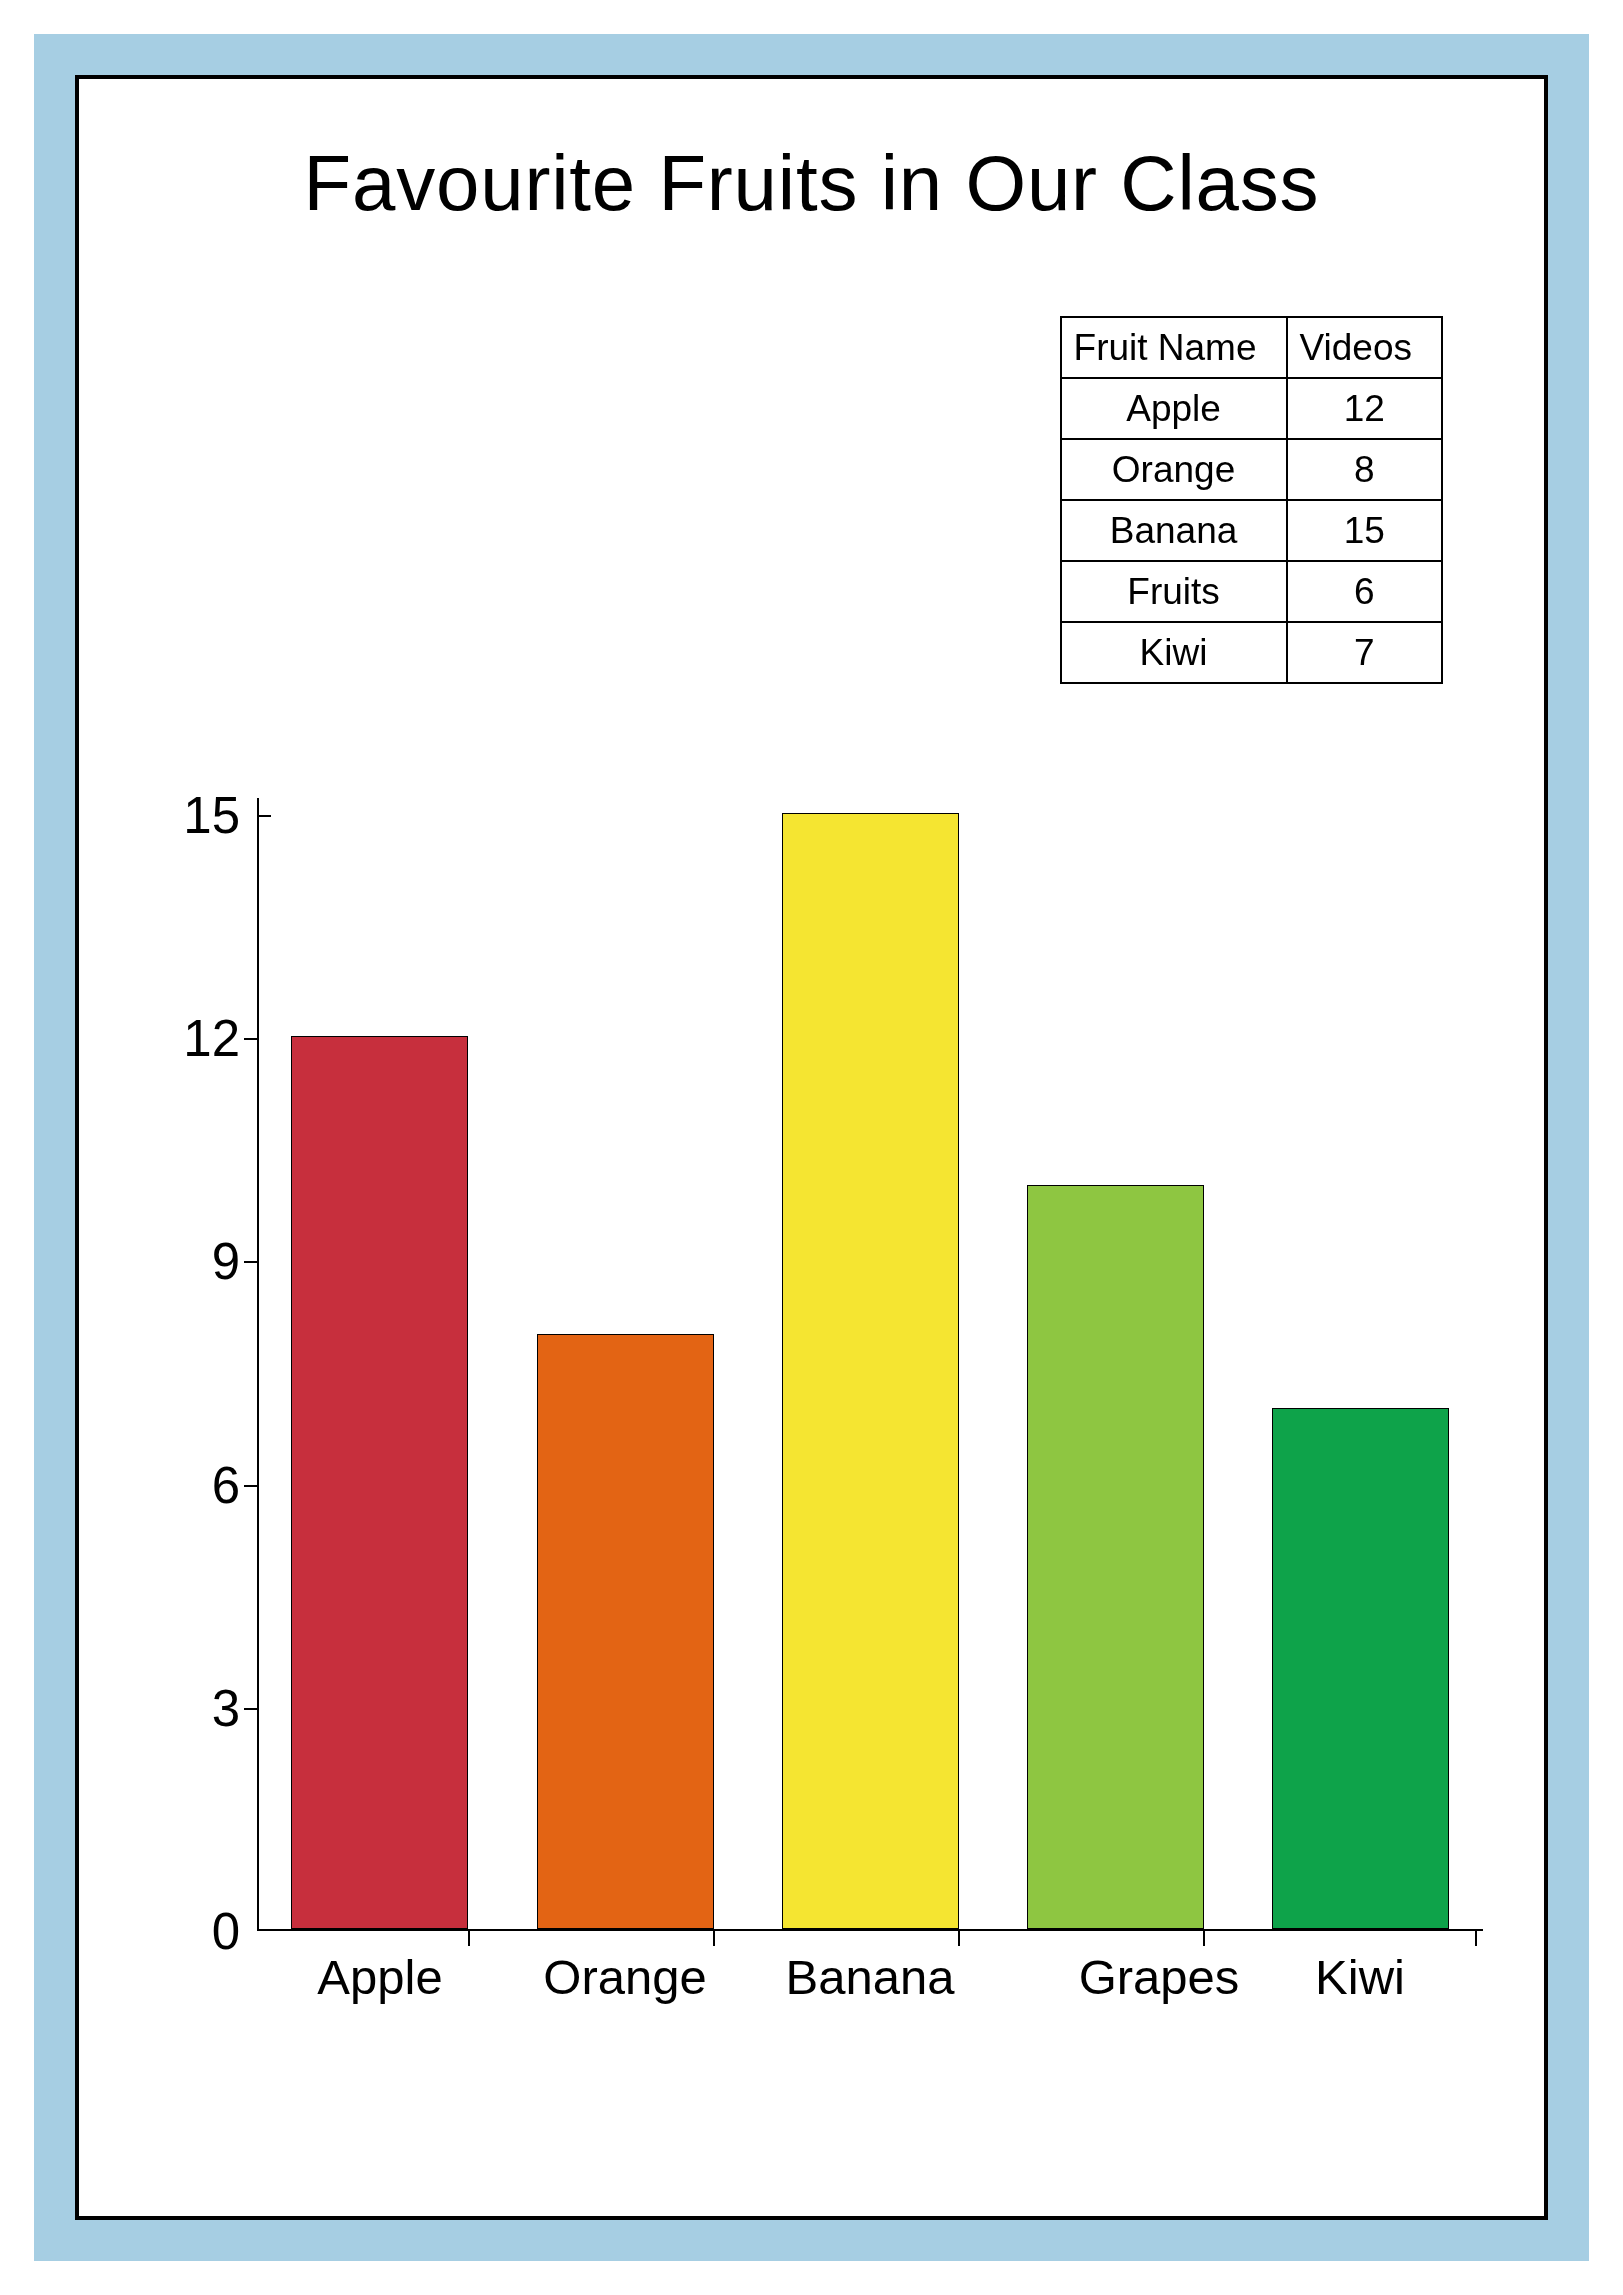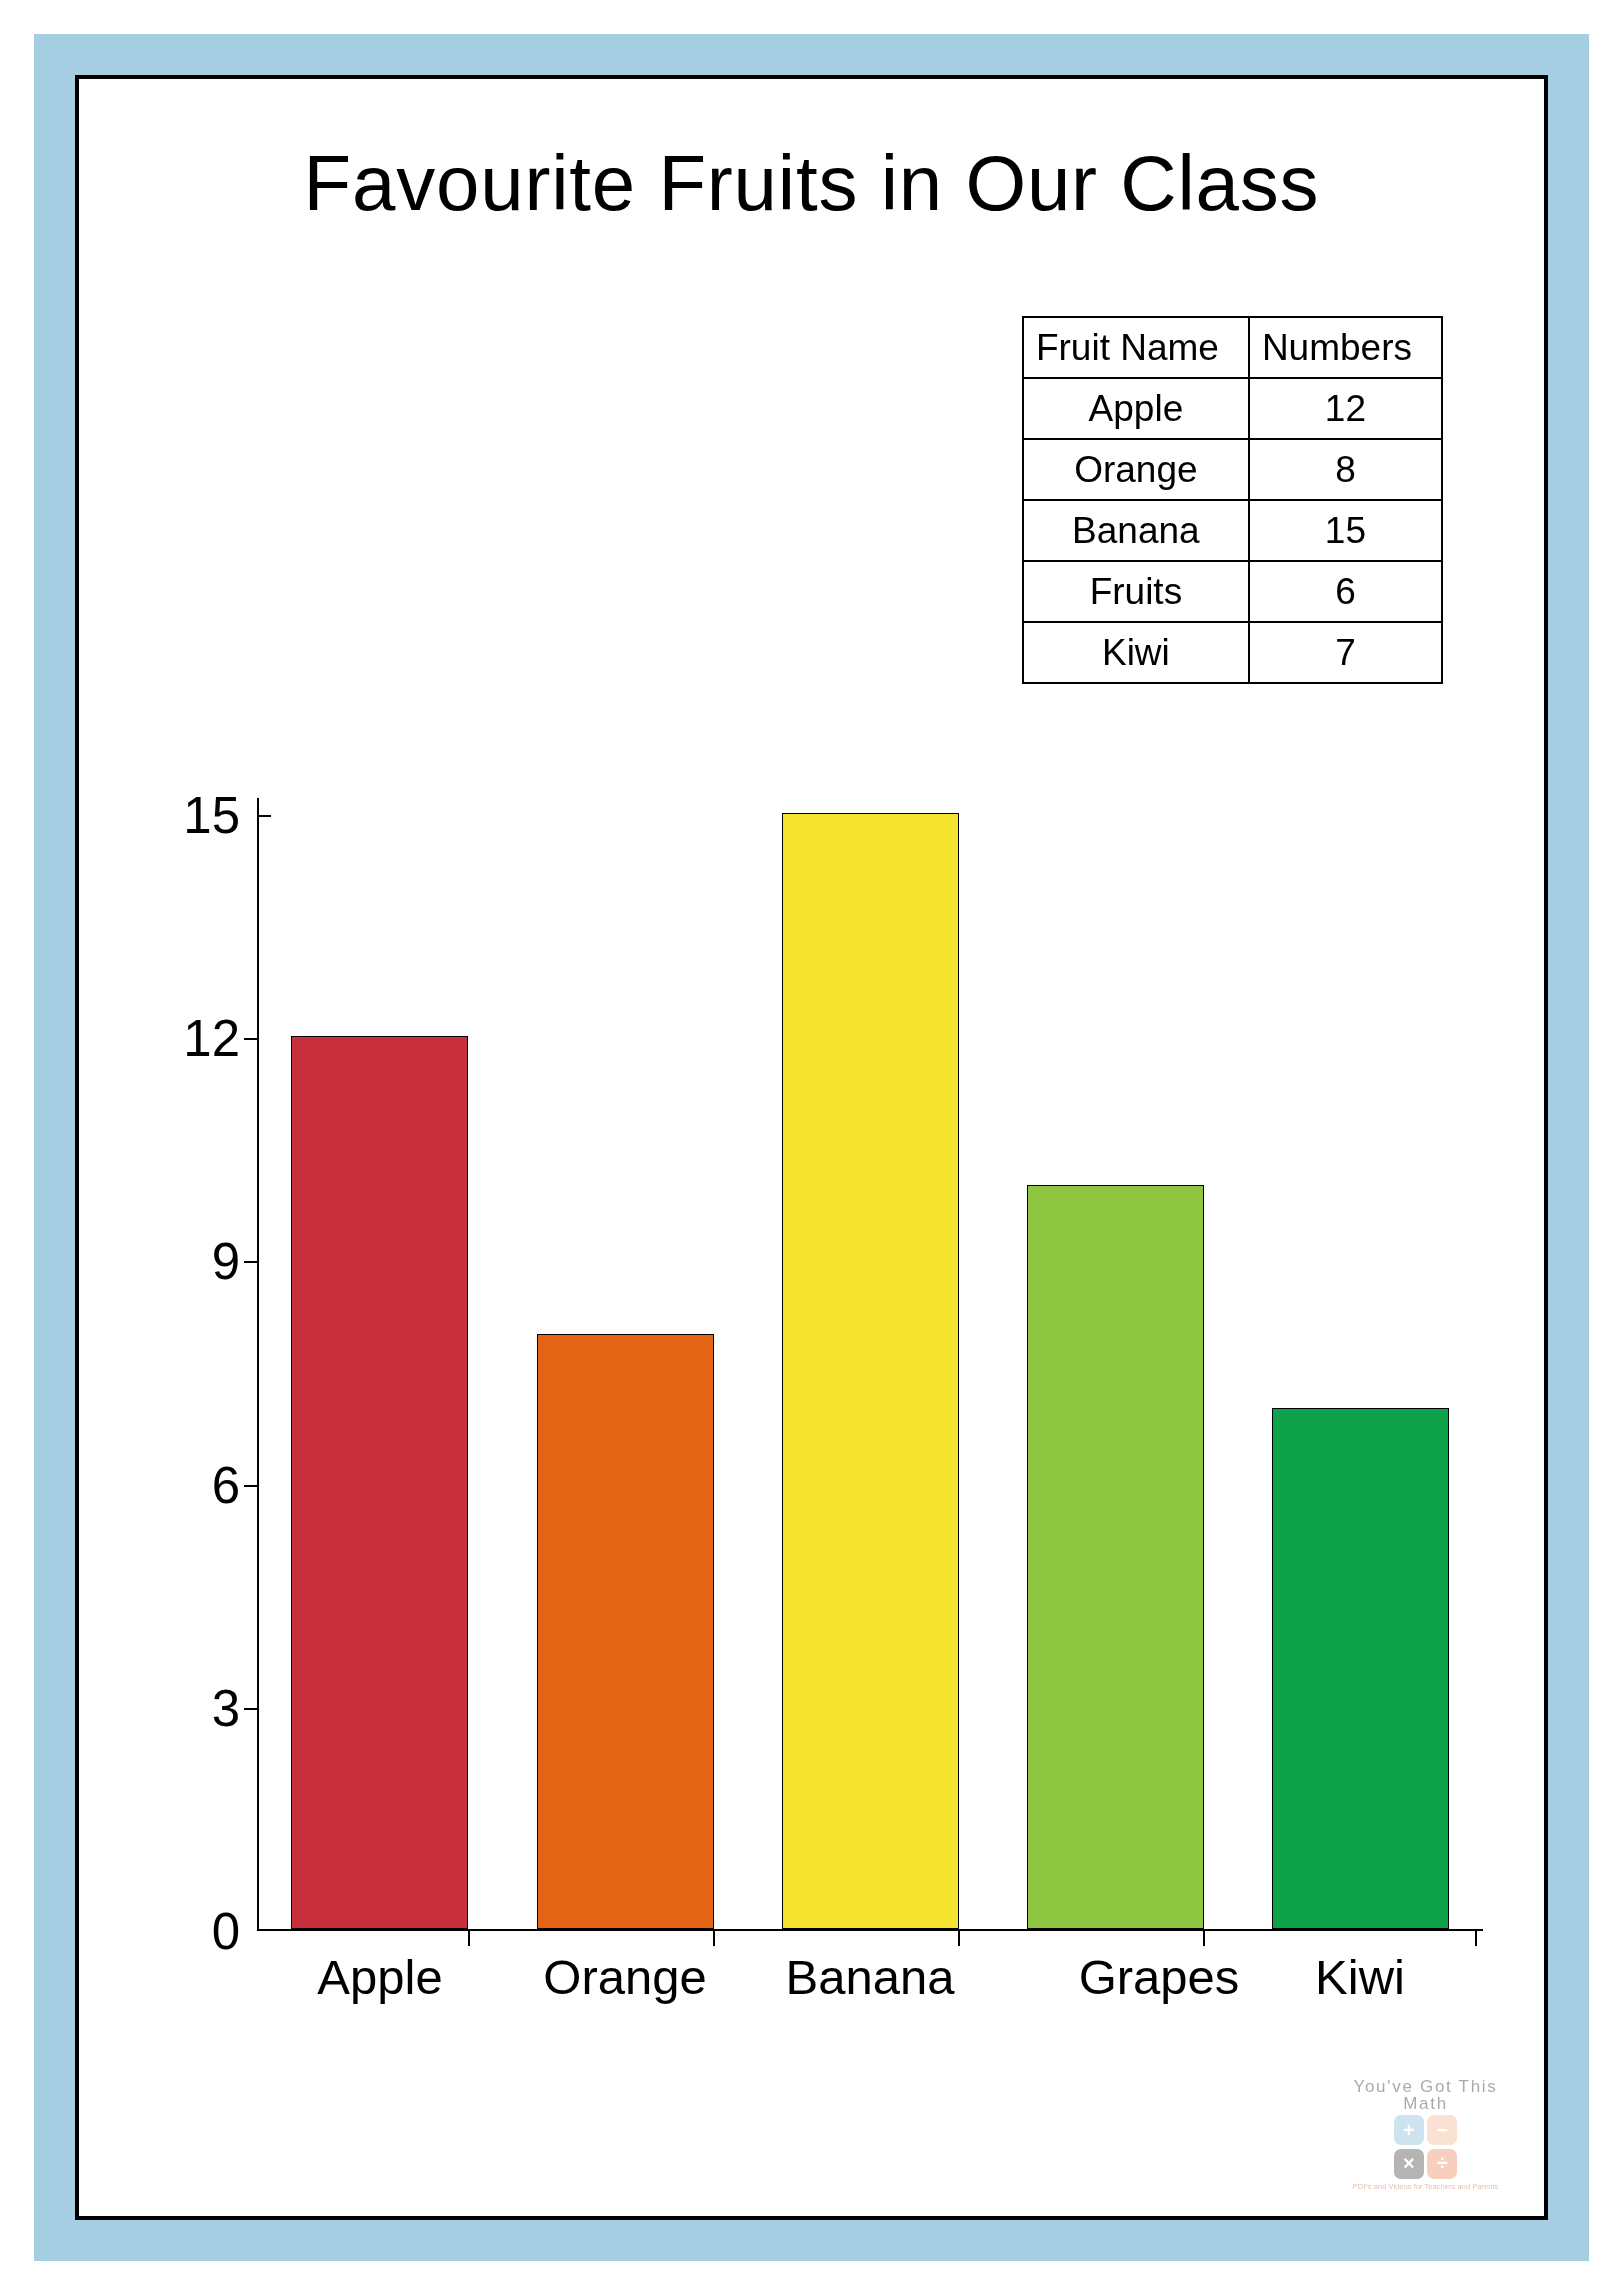--- a/index.html
+++ b/index.html
@@ -190,21 +190,21 @@
   <div class="outer-border">
     <div class="inner-border">
       <div class="content">
 
         <div class="title">Favourite Fruits in Our Class</div>
 
         <table class="data-table">
           <thead>
             <tr>
               <th>Fruit Name</th>
-              <th>Numbers</th>
+              <th>Videos</th>
             </tr>
           </thead>
           <tbody>
               <tr>
                 <td>Apple</td>
                 <td>12</td>
               </tr>
               <tr>
                 <td>Orange</td>
                 <td>8</td>
@@ -252,30 +252,18 @@
               <div class="x-lbl" style="left: 902px;">Grapes</div>
               <div class="x-lbl" style="left: 1103px;">Kiwi</div>
               <div class="x-tick" style="left: 211px;"></div>
               <div class="x-tick" style="left: 456px;"></div>
               <div class="x-tick" style="left: 701px;"></div>
               <div class="x-tick" style="left: 946px;"></div>
               <div class="x-tick" style="left: 1218px;"></div>
             </div>
         </div>
 
-        <div class="logo">
-          <div class="logo-arc">
-            <span>You've Got This</span> <span>Math</span>
-          </div>
-          <div class="logo-grid">
-            <div class="logo-cell lc-plus">+</div>
-            <div class="logo-cell lc-minus">−</div>
-            <div class="logo-cell lc-times">×</div>
-            <div class="logo-cell lc-div">÷</div>
-          </div>
-          <div class="logo-sub">PDFs and Videos for Teachers and Parents</div>
-        </div>
 
       </div>
     </div>
   </div>
 </div>
 
 
 </body></html>

